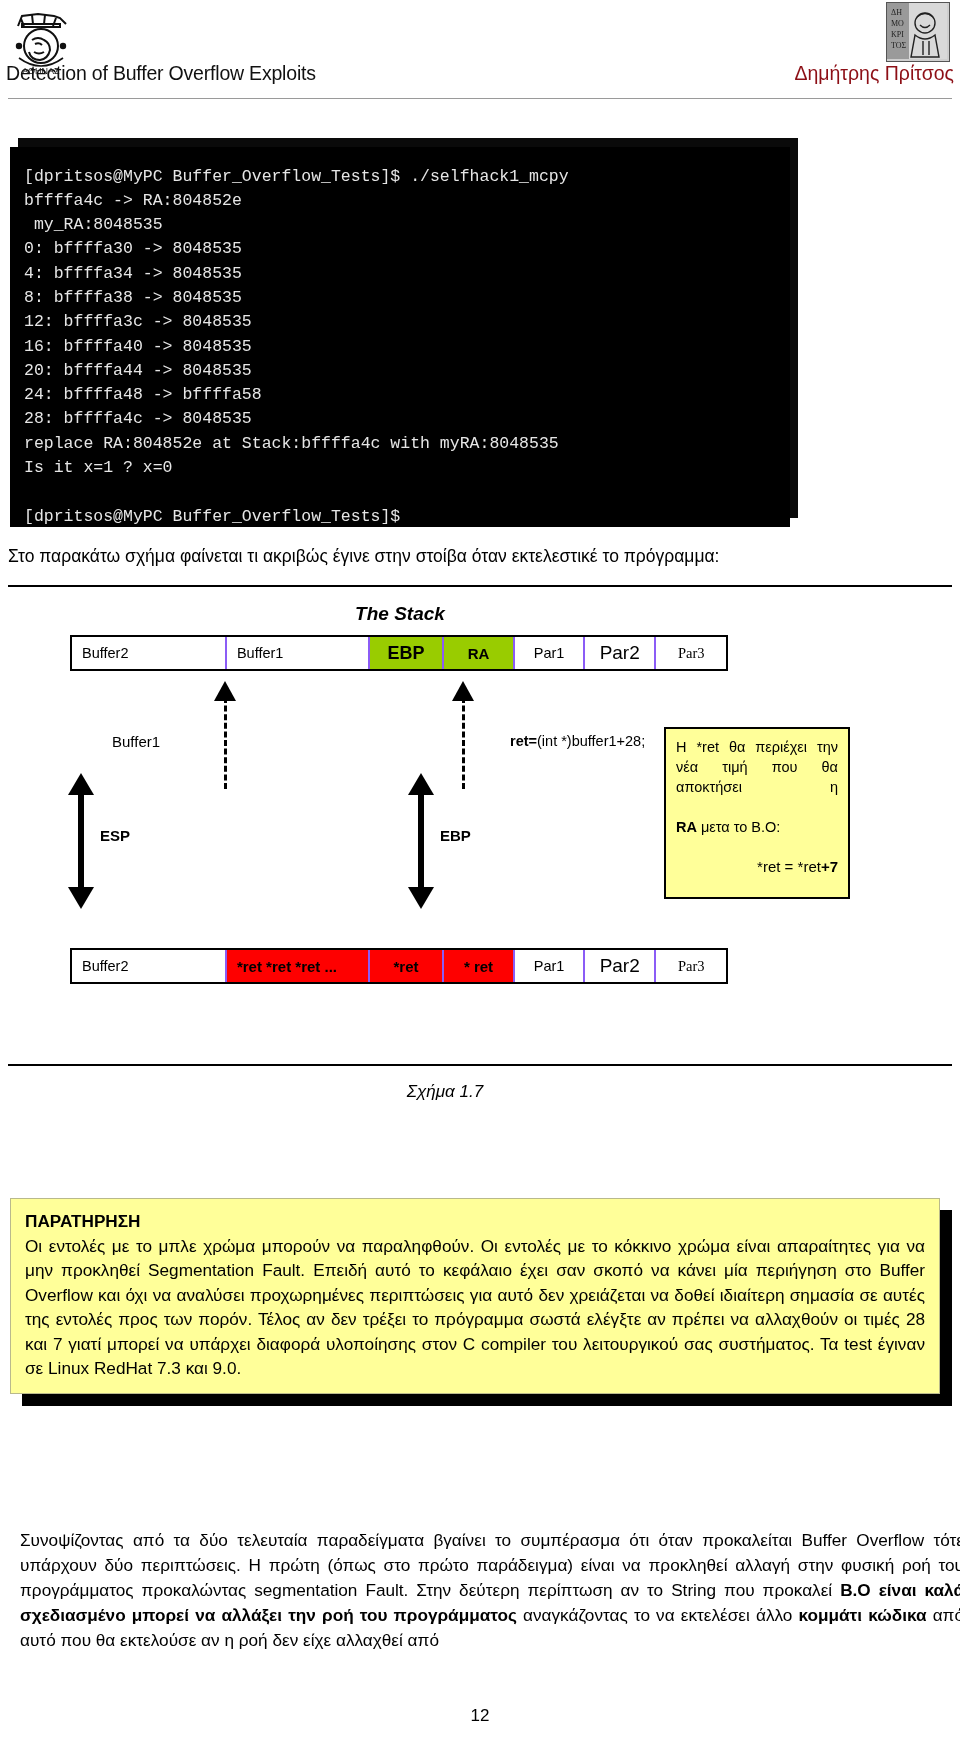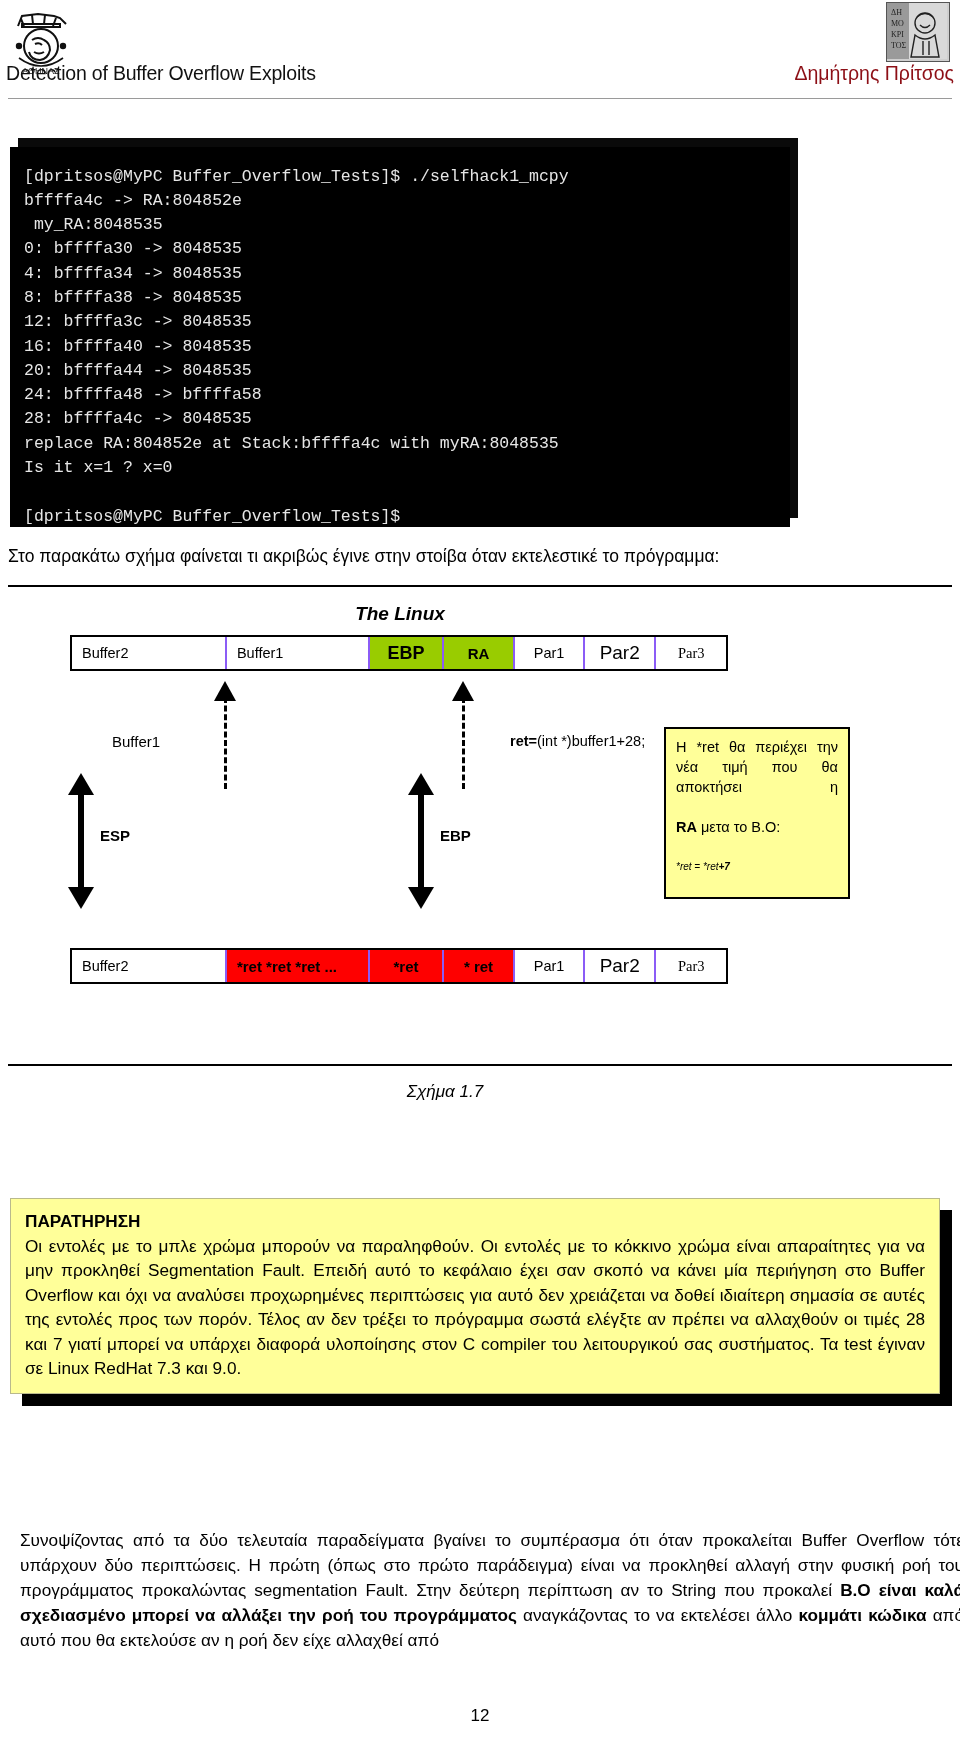--- a/index.html
+++ b/index.html
@@ -245,23 +245,22 @@
     box-sizing: border-box;
     padding: 8px 10px 10px 10px;
     font-size: 14.5px;
     line-height: 20px;
     text-align: justify;
   }
   .callout .l1 { text-align: justify; }
   .callout .l1:after { content: ""; display: inline-block; width: 100%; }
   .callout .formula {
     margin-top: 20px;
-    font-size: 10px;
-    text-align: left;
-    font-style: italic;
+    font-size: 15px;
+    text-align: right;
   }
   .callout b { font-weight: bold; }
 
   .fig-caption {
     position: absolute;
     left: 0; bottom: 78px;
     width: 874px;
     text-align: center;
     font-style: italic;
     font-size: 17px;
@@ -377,21 +376,21 @@
 replace RA:804852e at Stack:bffffa4c with myRA:8048535
 Is it x=1 ? x=0
 
 [dpritsos@MyPC Buffer_Overflow_Tests]$</pre>
 
 <div class="intro-line">Στο παρακάτω σχήμα φαίνεται τι ακριβώς έγινε στην στοίβα όταν εκτελεστικέ το πρόγραμμα:</div>
 
 <div class="figure">
   <div class="fig-rule-top"></div>
 
-  <div class="stack-title">The Linux</div>
+  <div class="stack-title">The Stack</div>
 
   <div class="stack-row top">
     <div class="cell w-buffer2">Buffer2</div>
     <div class="cell w-buffer1">Buffer1</div>
     <div class="cell w-ebp green bold">EBP</div>
     <div class="cell w-ra green semi">RA</div>
     <div class="cell w-par1">Par1</div>
     <div class="cell w-par2 big">Par2</div>
     <div class="cell w-par3">Par3</div>
   </div>

